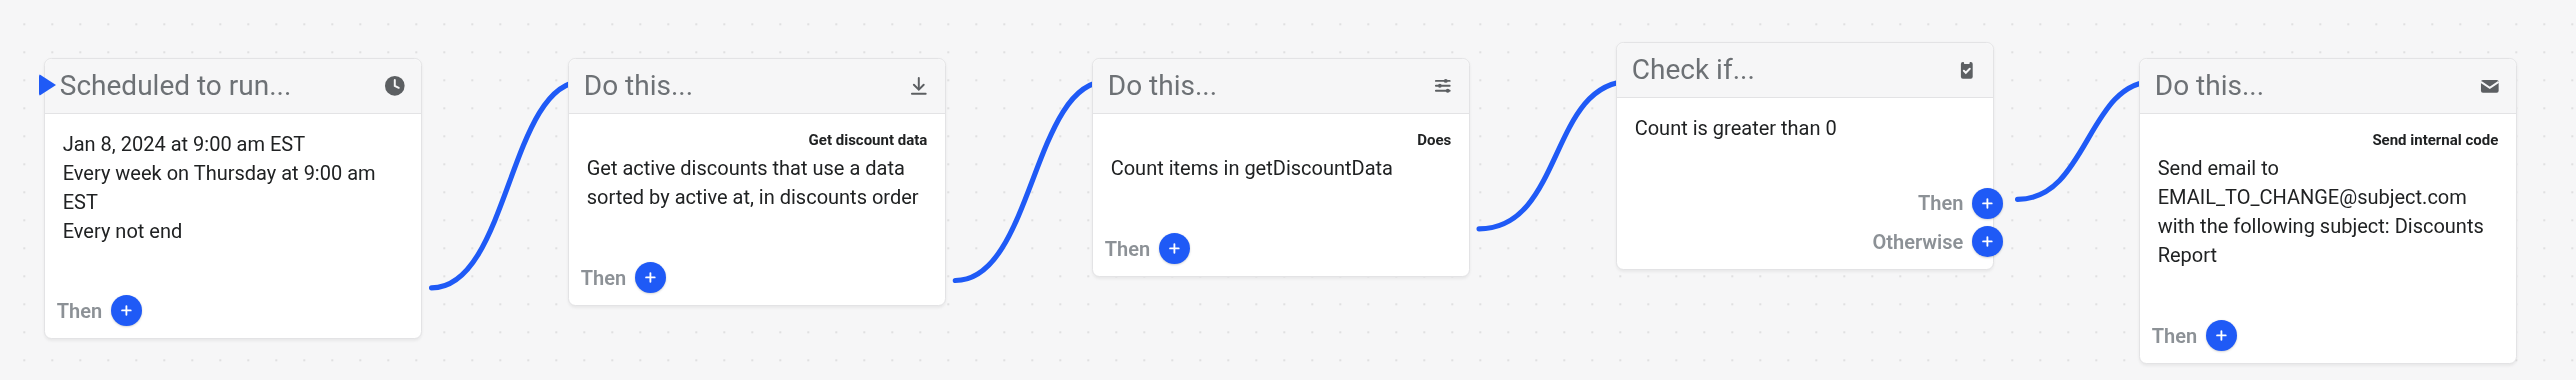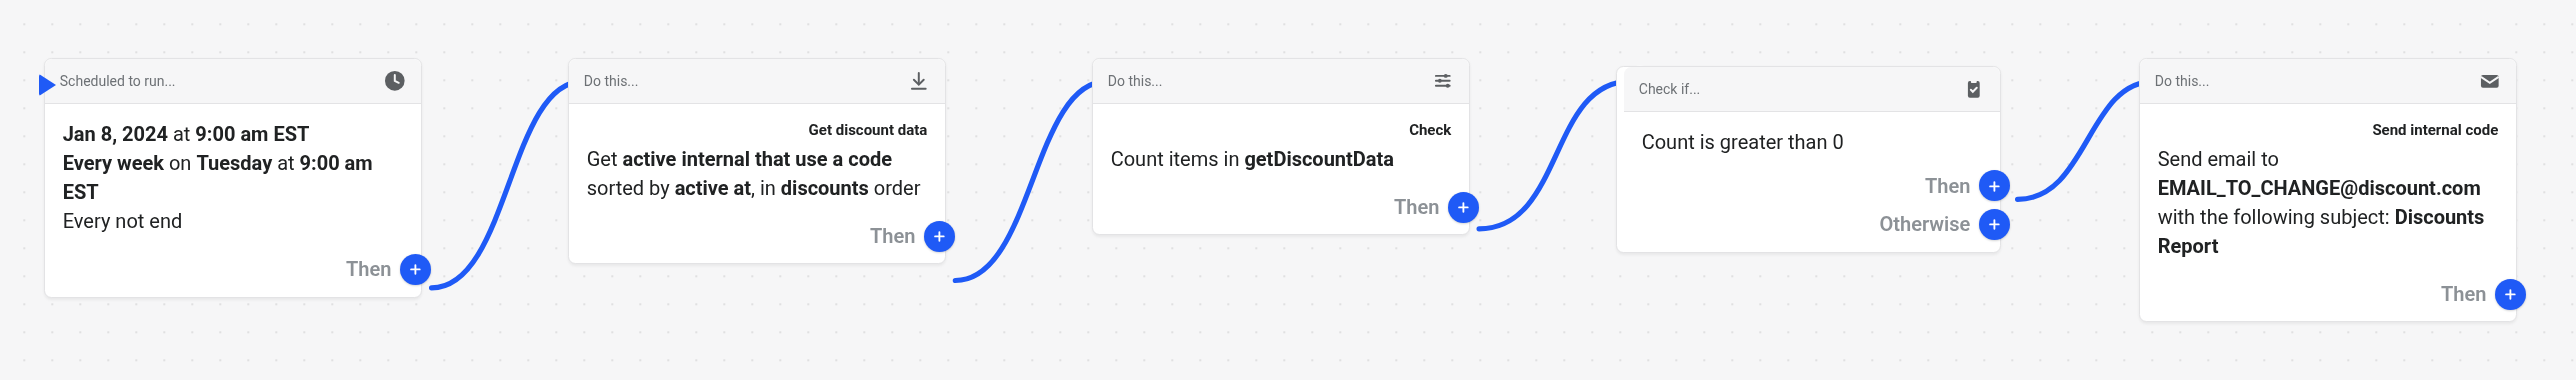--- a/index.html
+++ b/index.html
@@ -57,21 +57,21 @@
   .card-header {
     display: flex;
     align-items: center;
     justify-content: space-between;
     padding: 10.3px 14.8px;
     background: var(--header-bg);
     border-bottom: 0.7px solid var(--border);
     border-top-left-radius: var(--radius);
     border-top-right-radius: var(--radius);
     color: var(--muted);
-    font-size: 14px;
+    font-size: 28px;
   }
 
   .card-header .icon {
     width: 23.6px;
     height: 23.6px;
     color: #5c5f62;
     display: flex;
     align-items: center;
     justify-content: center;
   }
@@ -88,28 +88,28 @@
   }
 
   .card-title {
     font-weight: 700;
     font-size: 15px;
     margin-bottom: 3px;
     text-align: right;
   }
 
   .card-desc { color: var(--text); }
-  .card-desc b, .card-body b { font-weight: 700; }
+  .card-desc b, .card-body b { font-weight: 400; }
 
   .card-footer {
     display: flex;
     align-items: center;
-    justify-content: flex-end;
     padding: 4.4px 11.8px 11.8px 11.8px;
     gap: 8.9px;
+    margin-top: 32px;
   }
   .card-footer.double {
     flex-direction: column;
     align-items: stretch;
     gap: 7.4px;
     padding-top: 0;
   }
   .footer-row {
     display: flex;
     align-items: center;
@@ -199,21 +199,21 @@
       <span class="icon">
         <svg viewBox="0 0 24 24" fill="currentColor">
             <circle cx="12" cy="12" r="10"></circle>
             <path d="M12 6v6l4 2" stroke="#f6f6f7" stroke-width="2" fill="none" stroke-linecap="round"></path>
           </svg>
       </span>
     </div>
     <div class="card-body">
       <div class="card-desc">
           <div><b>Jan 8, 2024</b> at <b>9:00 am EST</b></div>
-          <div><b>Every week</b> on <b>Tuesday</b> at <b>9:00 am EST</b></div>
+          <div><b>Every week</b> on <b>Thursday</b> at <b>9:00 am EST</b></div>
           <div>Every not end</div>
         </div>
     </div>
     <div class="card-footer">
       <span class="then-label">Then</span>
       <div class="add-btn overhang">
         <svg viewBox="0 0 24 24">
             <path d="M12 5v14M5 12h14" stroke="#fff" stroke-width="3" stroke-linecap="round"></path>
           </svg>
       </div>
@@ -227,21 +227,21 @@
       <span class="icon">
         <svg viewBox="0 0 24 24" fill="none" stroke="currentColor" stroke-width="2" stroke-linecap="round">
             <path d="M12 4v11"></path>
             <path d="M7 11l5 5 5-5"></path>
             <path d="M5 20h14"></path>
           </svg>
       </span>
     </div>
     <div class="card-body">
       <div class="card-title">Get discount data</div>
-      <div class="card-desc">Get <b>active internal that use a code</b> sorted by <b>active at</b>, in <b>discounts</b> order</div>
+      <div class="card-desc">Get <b>active discounts that use a data</b> sorted by <b>active at</b>, in <b>discounts</b> order</div>
     </div>
     <div class="card-footer">
       <span class="then-label">Then</span>
       <div class="add-btn overhang">
         <svg viewBox="0 0 24 24">
             <path d="M12 5v14M5 12h14" stroke="#fff" stroke-width="3" stroke-linecap="round"></path>
           </svg>
       </div>
     </div>
   </div>
@@ -253,35 +253,35 @@
       <span class="icon">
         <svg viewBox="0 0 24 24" fill="none" stroke="currentColor" stroke-width="2" stroke-linecap="round">
             <path d="M5 7h8M17 7h2M5 12h2M11 12h8M5 17h10M19 17h0"></path>
             <circle cx="15" cy="7" r="2" fill="currentColor" stroke="none"></circle>
             <circle cx="9" cy="12" r="2" fill="currentColor" stroke="none"></circle>
             <circle cx="17" cy="17" r="2" fill="currentColor" stroke="none"></circle>
           </svg>
       </span>
     </div>
     <div class="card-body">
-      <div class="card-title">Check</div>
+      <div class="card-title">Does</div>
       <div class="card-desc">Count items in <b>getDiscountData</b></div>
     </div>
     <div class="card-footer">
       <span class="then-label">Then</span>
       <div class="add-btn overhang">
         <svg viewBox="0 0 24 24">
             <path d="M12 5v14M5 12h14" stroke="#fff" stroke-width="3" stroke-linecap="round"></path>
           </svg>
       </div>
     </div>
   </div>
 
   <div class="in-dot" style="left:1629px; top:70px;"></div>
-  <div class="card" style="left:1616px; top:66px;padding-left:7px;">
+  <div class="card" style="left:1616px; top:42px;">
     <div class="card-header">
       <span>Check if...</span>
       <span class="icon">
         <svg viewBox="0 0 24 24" fill="currentColor">
             <rect x="6" y="4" width="12" height="17" rx="2"></rect>
             <rect x="9" y="2" width="6" height="4" rx="1" fill="#f6f6f7"></rect>
             <path d="M9 13l2 2 4-4" stroke="#f6f6f7" stroke-width="2" fill="none" stroke-linecap="round"></path>
           </svg>
       </span>
     </div>
@@ -314,21 +314,21 @@
       <span>Do this...</span>
       <span class="icon">
         <svg viewBox="0 0 24 24" fill="currentColor">
             <rect x="3" y="6" width="18" height="13" rx="2"></rect>
             <path d="M3 8l9 6 9-6" stroke="#f6f6f7" stroke-width="2" fill="none"></path>
           </svg>
       </span>
     </div>
     <div class="card-body">
       <div class="card-title">Send internal code</div>
-      <div class="card-desc">Send email to <b>EMAIL_TO_CHANGE@discount.com</b> with the following subject: <b>Discounts Report</b></div>
+      <div class="card-desc">Send email to <b>EMAIL_TO_CHANGE@subject.com</b> with the following subject: <b>Discounts Report</b></div>
     </div>
     <div class="card-footer">
       <span class="then-label">Then</span>
       <div class="add-btn overhang">
         <svg viewBox="0 0 24 24">
             <path d="M12 5v14M5 12h14" stroke="#fff" stroke-width="3" stroke-linecap="round"></path>
           </svg>
       </div>
     </div>
   </div>

